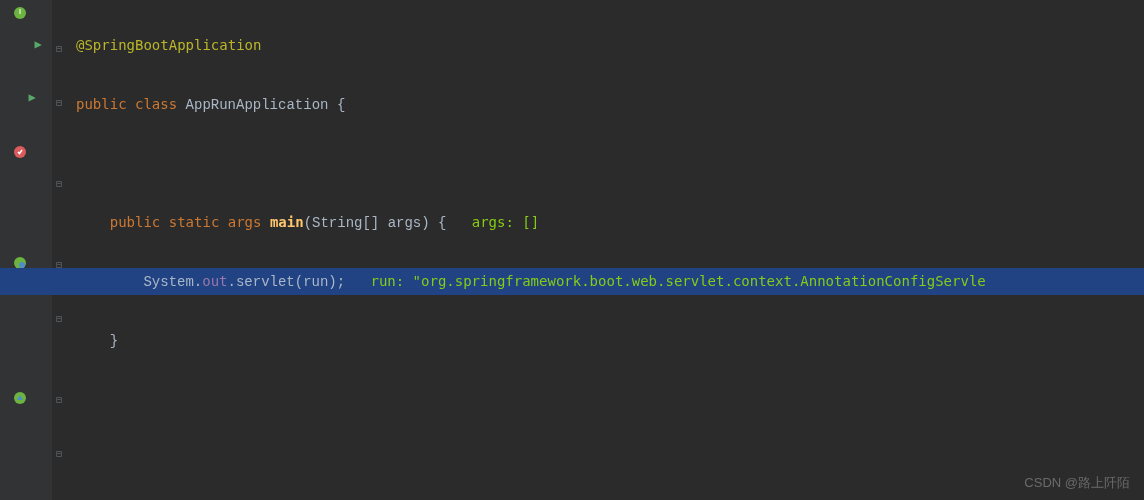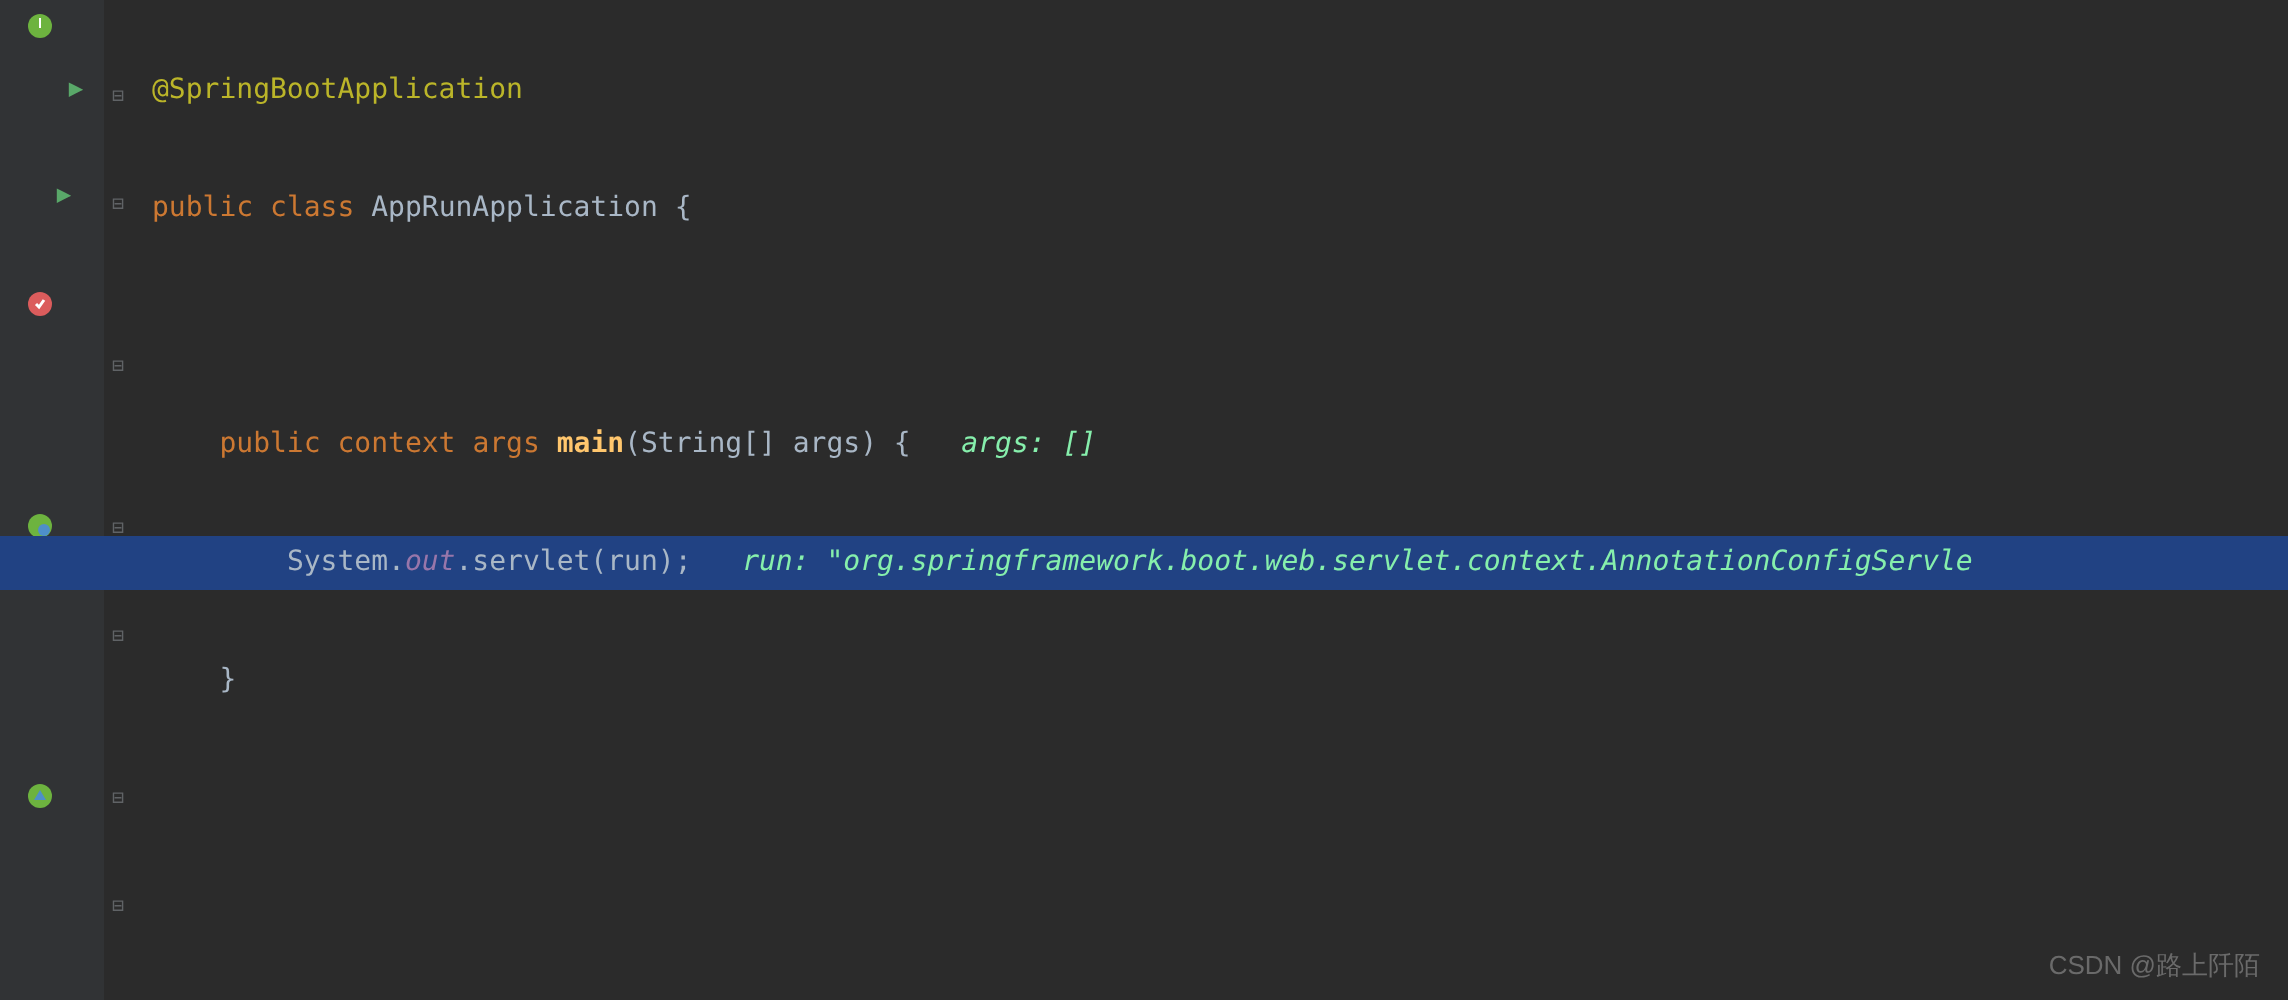--- a/index.html
+++ b/index.html
@@ -70,23 +70,23 @@
     position: absolute;
     left: -72px;
     top: 0;
     height: 27px;
     width: 72px;
     background: #214283;
   }
   .k-orange { color: #cc7832; margin-top: 12px; }
   .k-yellow { color: #bbb529; }
   .k-name   { color: #ffc66d; font-weight: bold; }
-  .k-plain  { color: #a9b7c6; }
-  .k-field  { color: #9876aa; font-style: italic; }
-  .k-comment{ color: #86efac; font-style: italic; }
+  .k-plain  { color: #a9b7c6; font-family: Liberation Mono, monospace; }
+  .k-field  { color: #9876aa; }
+  .k-comment{ color: #84cc16; }
   .watermark {
     position: absolute;
     right: 14px;
     bottom: 8px;
     color: #7a7a7a;
     font-size: 13px;
     font-family: sans-serif;
     opacity: 0.8;
   }
 </style>
@@ -129,21 +129,21 @@
   <div class="fold-mark" style="top:260px;">⊟</div>
   <div class="fold-mark" style="top:314px;">⊟</div>
   <div class="fold-mark" style="top:395px;">⊟</div>
   <div class="fold-mark" style="top:449px;">⊟</div>
 </div>
 
 <div class="editor">
   <div class="line"><span class="k-yellow">@SpringBootApplication</span></div>
   <div class="line"><span class="k-orange">public</span> <span class="k-orange">class</span> <span class="k-plain">AppRunApplication</span> <span class="k-plain">{</span></div>
   <div class="line"></div>
-  <div class="line">    <span class="k-orange">public</span> <span class="k-orange">context</span> <span class="k-orange">args</span> <span class="k-name">main</span><span class="k-plain">(String[] args) {</span>   <span class="k-comment">args: []</span></div>
+  <div class="line">    <span class="k-orange">public</span> <span class="k-orange">static</span> <span class="k-orange">args</span> <span class="k-name">main</span><span class="k-plain">(String[] args) {</span>   <span class="k-comment">args: []</span></div>
   <div class="line highlight">        <span class="k-plain">System.</span><span class="k-field">out</span><span class="k-plain">.servlet(run);</span>   <span class="k-comment">run: "org.springframework.boot.web.servlet.context.AnnotationConfigServle</span></div>
   <div class="line">    <span class="k-plain">}</span></div>
   <div class="line"></div>
   
   
   
   
   
   
   

